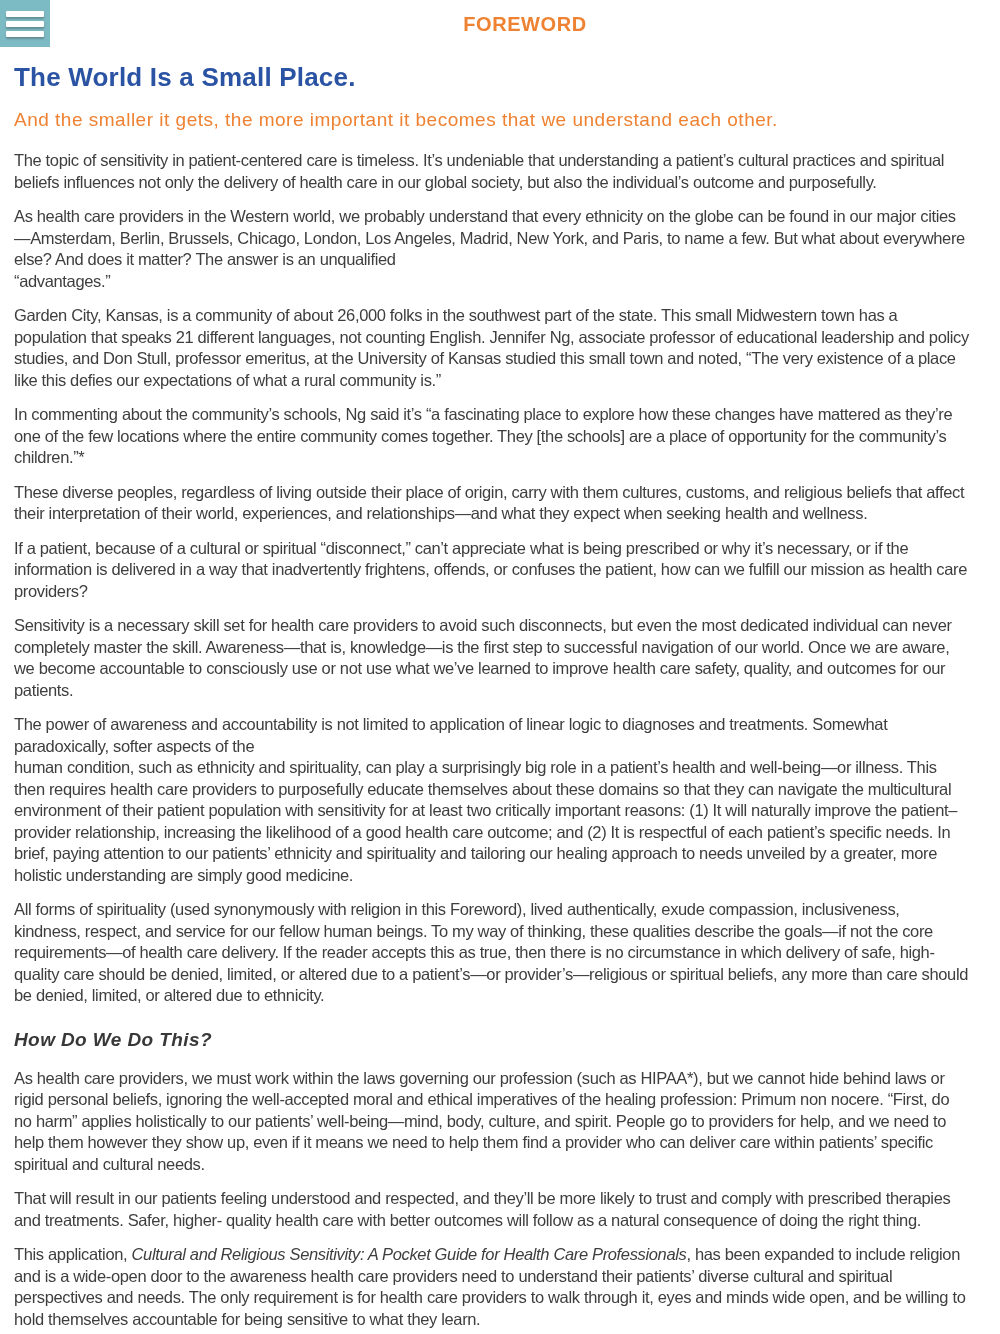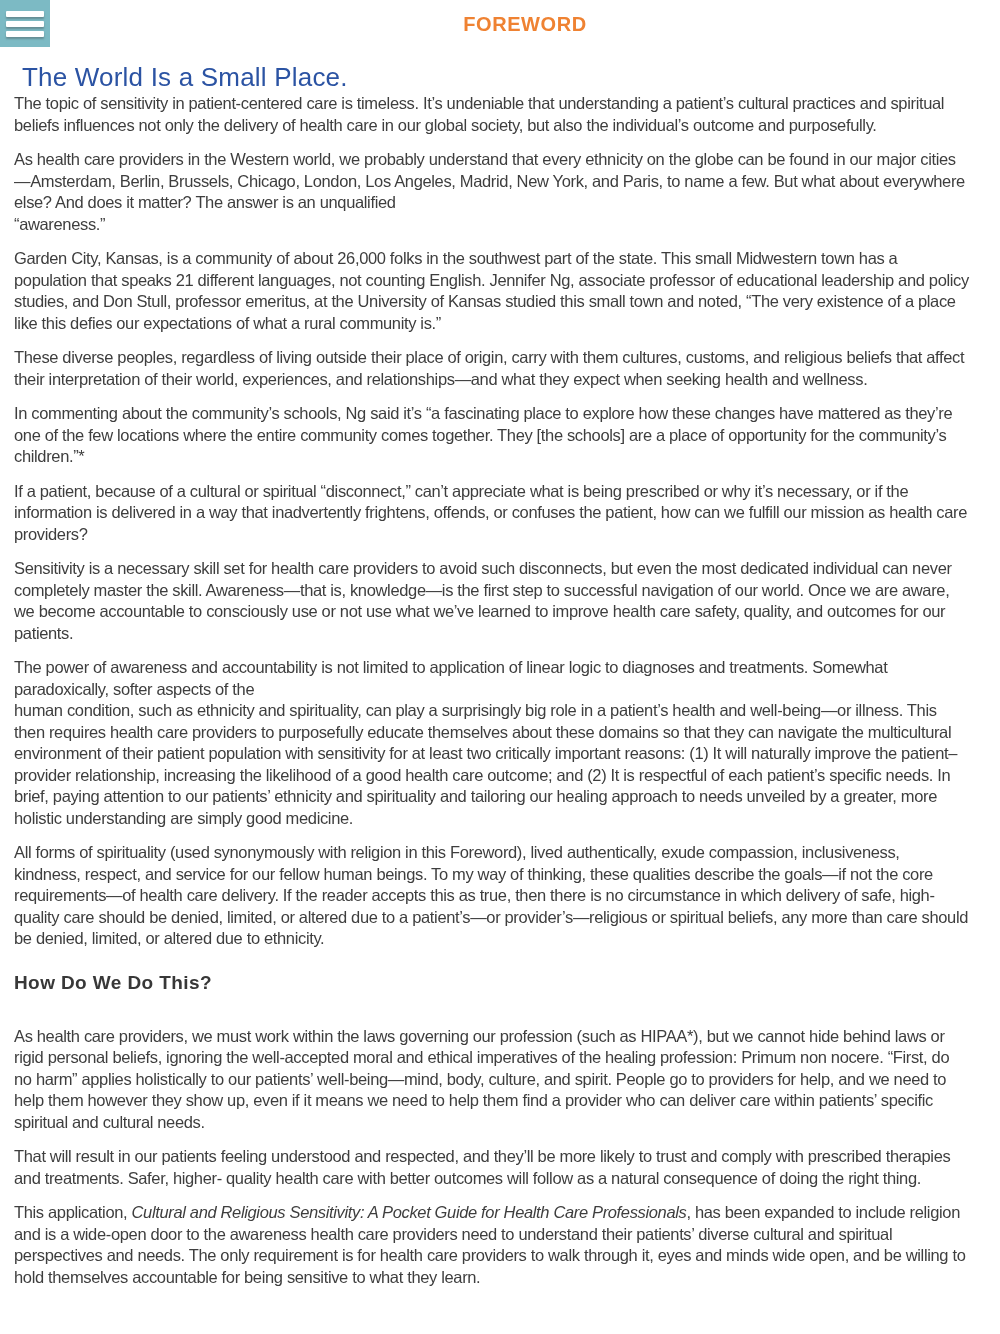--- a/index.html
+++ b/index.html
@@ -23,61 +23,62 @@
   .hamburger .bar{
     display:block;height:6px;width:100%;background:#ffffff;border-radius:1px;
     box-shadow:0 2px 2px rgba(60,60,60,0.35);
   }
   .kicker{
     flex:1;text-align:center;color:var(--accent-orange);
     font-size:20px;font-weight:700;letter-spacing:0.6px;padding-top:13px;
   }
   main{padding:0 30px 20px 14px;}
   h1{
-    color:var(--heading-blue);font-size:26px;font-weight:400;
-    letter-spacing:0.2px;margin:14px 8px 0;line-height:32px;
+    color:var(--heading-blue);font-size:26px;font-weight:700;
+    letter-spacing:0.2px;margin:14px 0 0;line-height:32px;
   }
   .subtitle{
     color:var(--accent-orange);font-size:19px;letter-spacing:0.5px;
     margin:16px 0 19px;line-height:22px;
   }
   .body p{
     font-size:16.5px;line-height:21.5px;letter-spacing:-0.35px;
     margin:0 0 13px;color:var(--body-text);
   }
   .body p strong{font-weight:400;}
   .body p em{font-style:italic;margin-top:25px;}
   .body h2{
     color:var(--section-heading);font-size:19px;font-weight:700;
-    letter-spacing:0.4px;margin:21px 0 32px;line-height:23px;
+    letter-spacing:0.4px;margin:21px 0 17px;line-height:23px;font-style:italic;
   }
 </style>
 </head>
 <body>
 
 <div class="page">
   <header>
     <button class="menu-btn">
       <span class="hamburger">
         <span class="bar"></span>
         <span class="bar"></span>
         <span class="bar"></span>
       </span>
     </button>
     <div class="kicker">FOREWORD</div>
   </header>
 
   <main>
     <h1>The World Is a Small Place.</h1>
+    <div class="subtitle">And the smaller it gets, the more important it becomes that we understand each other.</div>
     <div class="body">
         <p><span>The topic of sensitivity in patient-centered care is timeless. It’s undeniable that understanding a patient’s cultural practices and spiritual beliefs influences not only the delivery of health care in our global society, but also the individual’s outcome and purposefully.</span></p>
-        <p><span>As health care providers in the Western world, we probably understand that every ethnicity on the globe can be found in our major cities—Amsterdam, Berlin, Brussels, Chicago, London, Los Angeles, Madrid, New York, and Paris, to name a few. But what about everywhere else? And does it matter? The answer is an unqualified</span><br><span>“awareness.”</span></p>
+        <p><span>As health care providers in the Western world, we probably understand that every ethnicity on the globe can be found in our major cities—Amsterdam, Berlin, Brussels, Chicago, London, Los Angeles, Madrid, New York, and Paris, to name a few. But what about everywhere else? And does it matter? The answer is an unqualified</span><br><span>“advantages.”</span></p>
         <p><span>Garden City, Kansas, is a community of about 26,000 folks in the southwest part of the state. This small Midwestern town has a population that speaks 21 different languages, not counting English. Jennifer Ng, associate professor of educational leadership and policy studies, and Don Stull, professor emeritus, at the University of Kansas studied this small town and noted, “The very existence of a place like this defies our expectations of what a rural community is.”</span></p>
+        <p><span>In commenting about the community’s schools, Ng said it’s “a fascinating place to explore how these changes have mattered as they’re one of the few locations where the entire community comes together. They [the schools] are a place of opportunity for the community’s children.”*</span></p>
         <p><span>These diverse peoples, regardless of living outside their place of origin, carry with them cultures, customs, and religious beliefs that affect their interpretation of their world, experiences, and relationships—and what they expect when seeking health and wellness.</span></p>
-        <p><span>In commenting about the community’s schools, Ng said it’s “a fascinating place to explore how these changes have mattered as they’re one of the few locations where the entire community comes together. They [the schools] are a place of opportunity for the community’s children.”*</span></p>
         <p><span>If a patient, because of a cultural or spiritual “disconnect,” can’t appreciate what is being prescribed or why it’s necessary, or if the information is delivered in a way that inadvertently frightens, offends, or confuses the patient, how can we fulfill our mission as health care providers?</span></p>
         <p><strong>Sensitivity</strong><span> is a necessary skill set for health care providers to avoid such disconnects, but even the most dedicated individual can never completely master the skill. </span><strong>Awareness</strong><span>—that is, knowledge—is the first step to successful navigation of our world. Once we are aware, we become </span><strong>accountable</strong><span> to consciously use or not use what we’ve learned to improve health care safety, quality, and outcomes for our patients.</span></p>
         <p><span>The power of awareness and accountability is not limited to application of linear logic to diagnoses and treatments. Somewhat paradoxically, softer aspects of the</span><br><span>human condition, such as ethnicity and spirituality, can play a surprisingly big role in a patient’s health and well-being—or illness. This then requires health care providers to purposefully educate themselves about these domains so that they can navigate the multicultural environment of their patient population with sensitivity for at least two critically important reasons: (1) It will naturally improve the patient–provider relationship, increasing the likelihood of a good health care outcome; and (2) It is respectful of each patient’s specific needs. In brief, paying attention to our patients’ ethnicity and spirituality and tailoring our healing approach to needs unveiled by a greater, more holistic understanding are simply good medicine.</span></p>
         <p><span>All forms of spirituality (used synonymously with religion in this Foreword), lived authentically, exude compassion, inclusiveness, kindness, respect, and service for our fellow human beings. To my way of thinking, these qualities describe the goals—if not the core requirements—of health care delivery. If the reader accepts this as true, then there is no circumstance in which delivery of safe, high-quality care should be denied, limited, or altered due to a patient’s—or provider’s—religious or spiritual beliefs, any more than care should be denied, limited, or altered due to ethnicity.</span></p>
         <h2><span>How Do We Do This?</span></h2>
         <p><span>As health care providers, we must work within the laws governing our profession (such as HIPAA*), but we cannot hide behind laws or rigid personal beliefs, ignoring the well-accepted moral and ethical imperatives of the healing profession: Primum non nocere. “First, do no harm” applies holistically to our patients’ well-being—mind, body, culture, and spirit. People go to providers for help, and we need to help them however they show up, even if it means we need to help them find a provider who can deliver care within patients’ specific spiritual and cultural needs.</span></p>
         <p><span>That will result in our patients feeling understood and respected, and they’ll be more likely to trust and comply with prescribed therapies and treatments. Safer, higher- quality health care with better outcomes will follow as a natural consequence of doing the right thing.</span></p>
         <p><span>This application, </span><em>Cultural and Religious Sensitivity: A Pocket Guide for Health Care Professionals</em><span>, has been expanded to include religion and is a wide-open door to the awareness health care providers need to understand their patients’ diverse cultural and spiritual perspectives and needs. The only requirement is for health care providers to walk through it, eyes and minds wide open, and be willing to hold themselves accountable for being sensitive to what they learn.</span></p>
       </div>
   </main>

